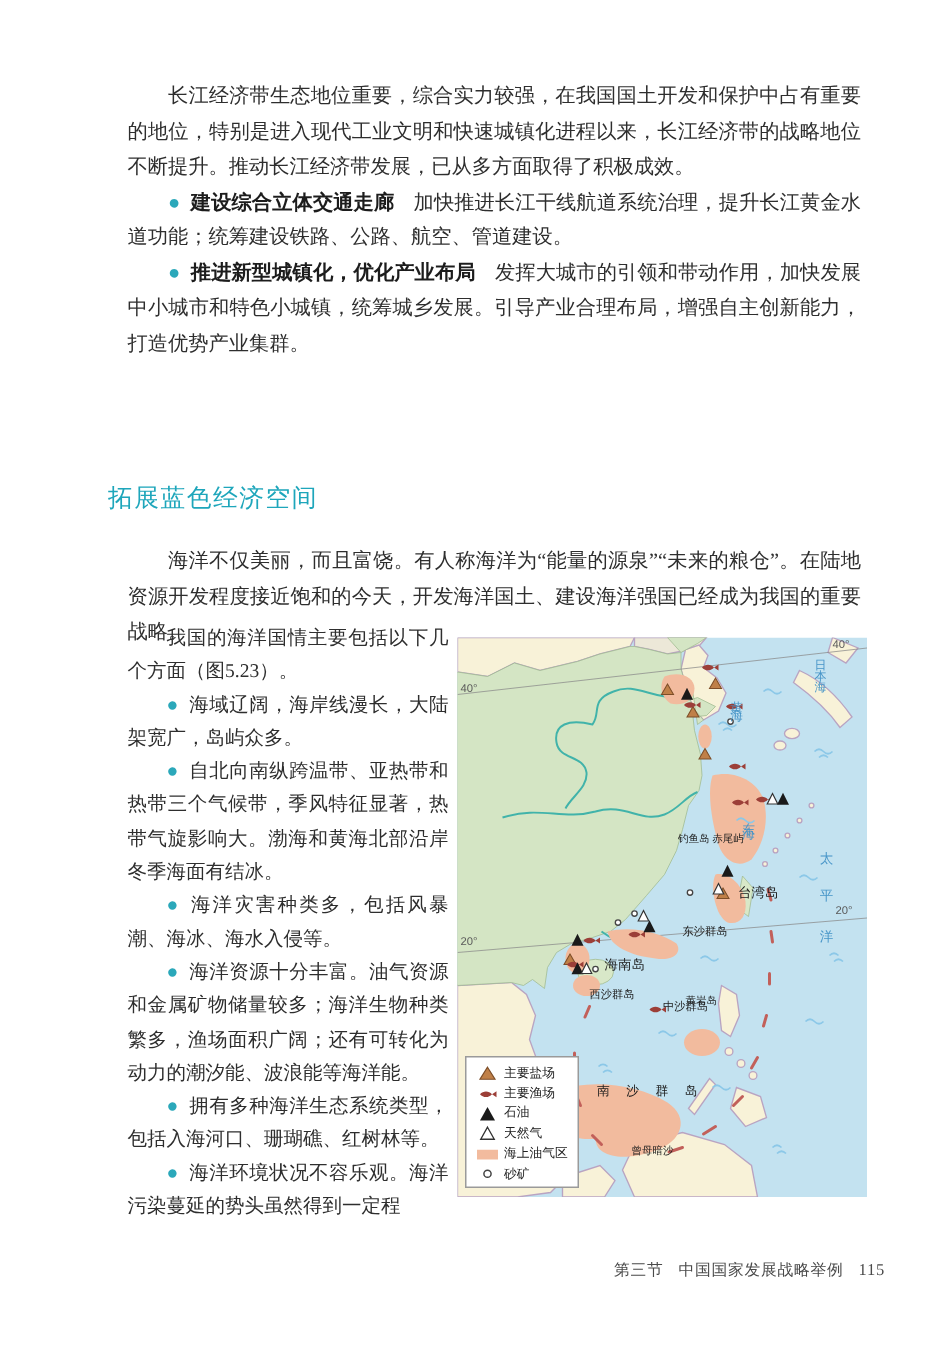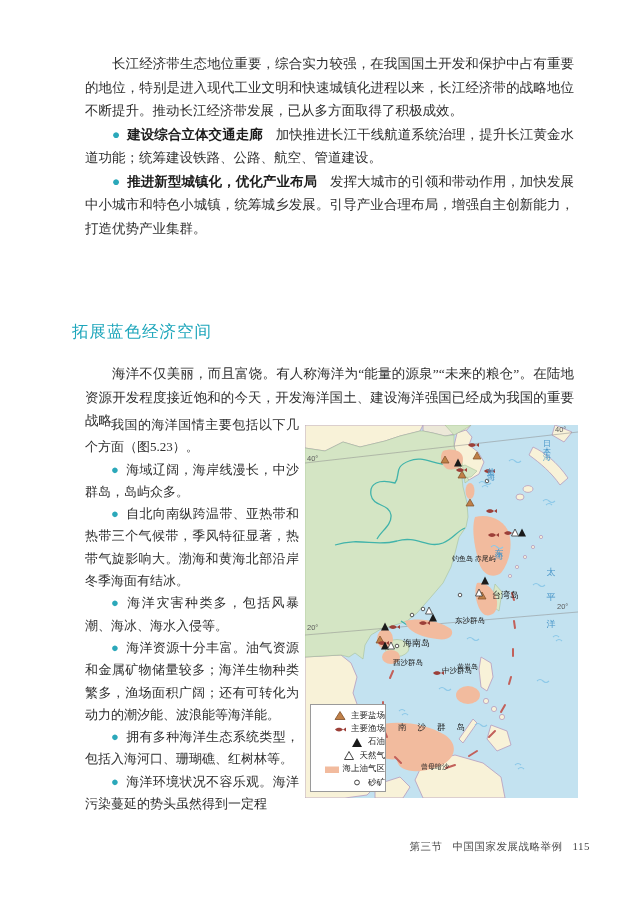--- a/index.html
+++ b/index.html
@@ -22,21 +22,21 @@
   .figure{position:absolute;left:305px;top:425px;width:273px;height:373px;}
   .map-svg{position:absolute;left:0;top:0;width:273px;height:373px;display:block;}
   .map-label{position:absolute;line-height:1;white-space:nowrap;color:#1c1c1c;
              font-family:"Liberation Serif","DejaVu Serif",serif;}
   .sea{color:#4795c8;}
   .vert{writing-mode:vertical-rl;}
   .lat{color:#5a5a5a;font-size:7.5px;font-family:"Liberation Sans",sans-serif;}
   
   .legend{position:absolute;left:5px;top:279px;width:76px;height:88px;background:#ffffff;
           border:1px solid #9a9a9a;box-sizing:border-box;padding:4px 0 0 6px;}
-  .lg-row{display:flex;align-items:center;height:13.4px;justify-content:flex-end;}
+  .lg-row{display:flex;align-items:center;height:13.4px;}
   .lg-sym{flex:0 0 16px;margin-right:3px;}
   .lg-row span{font-size:8.5px;color:#222;}
   
   .caption{position:absolute;left:305px;top:803px;display:flex;align-items:center;font-size:11.5px;color:#333;}
   .cap-square{width:10px;height:10px;background:#54b9c9;margin-right:5px;}
   .cap-label{font-weight:600;margin-right:12px;}
   .cap-title{font-weight:600;letter-spacing:0.5px;}
   
   .footer{position:absolute;right:44px;top:840px;font-size:10.5px;color:#4a4a4a;letter-spacing:0.5px;margin-left:35px;}
   .footer .pg{margin-left:10px;font-size:11px;}
@@ -54,21 +54,21 @@
   </div>
 
   <div class="sec-heading">拓展蓝色经济空间</div>
 
   <div class="sec-intro">
     <p class="para">海洋不仅美丽，而且富饶。有人称海洋为“能量的源泉”“未来的粮仓”。在陆地资源开发程度接近饱和的今天，开发海洋国土、建设海洋强国已经成为我国的重要战略。</p>
   </div>
 
   <div class="leftcol">
     <p class="para">我国的海洋国情主要包括以下几个方面（图5.23）。</p>
-    <p class="para"><span class="dot">●</span><span>海域辽阔，海岸线漫长，中沙群岛，岛屿众多。</span></p>
+    <p class="para"><span class="dot">●</span><span>海域辽阔，海岸线漫长，大陆架宽广，岛屿众多。</span></p>
     <p class="para"><span class="dot">●</span><span>自北向南纵跨温带、亚热带和热带三个气候带，季风特征显著，热带气旋影响大。渤海和黄海北部沿岸冬季海面有结冰。</span></p>
     <p class="para"><span class="dot">●</span><span>海洋灾害种类多，包括风暴潮、海冰、海水入侵等。</span></p>
     <p class="para"><span class="dot">●</span><span>海洋资源十分丰富。油气资源和金属矿物储量较多；海洋生物种类繁多，渔场面积广阔；还有可转化为动力的潮汐能、波浪能等海洋能。</span></p>
     <p class="para"><span class="dot">●</span><span>拥有多种海洋生态系统类型，包括入海河口、珊瑚礁、红树林等。</span></p>
     <p class="para"><span class="dot">●</span><span>海洋环境状况不容乐观。海洋污染蔓延的势头虽然得到一定程</span></p>
   </div>
 
   <div class="figure">
     <svg class="map-svg" viewBox="0 0 273 373">
 

